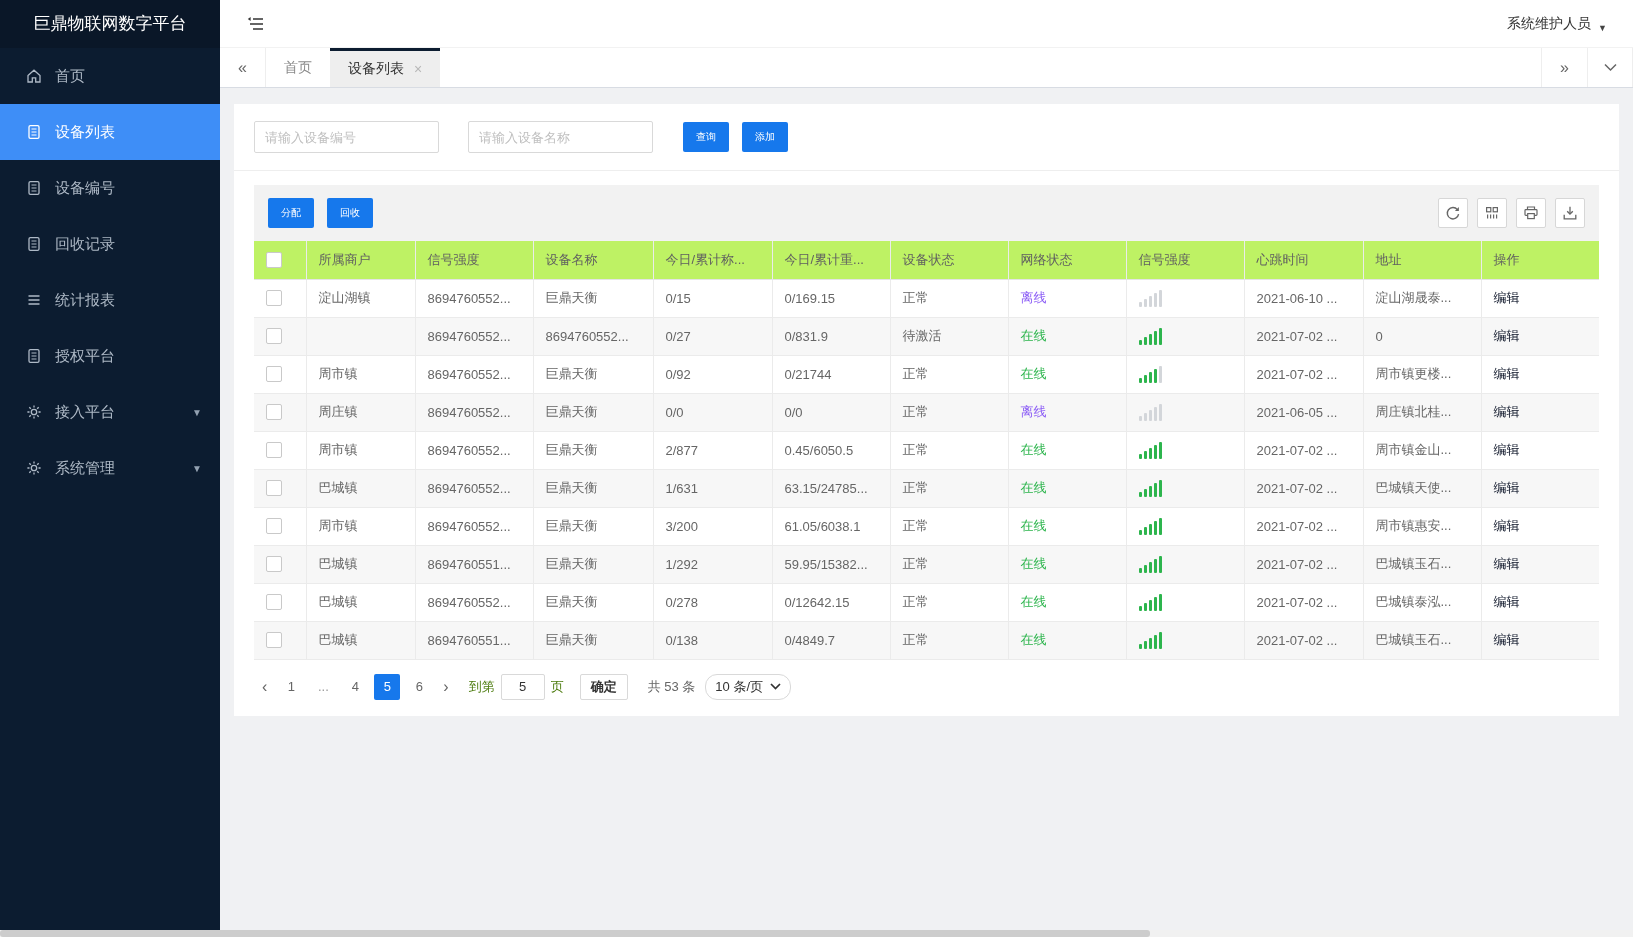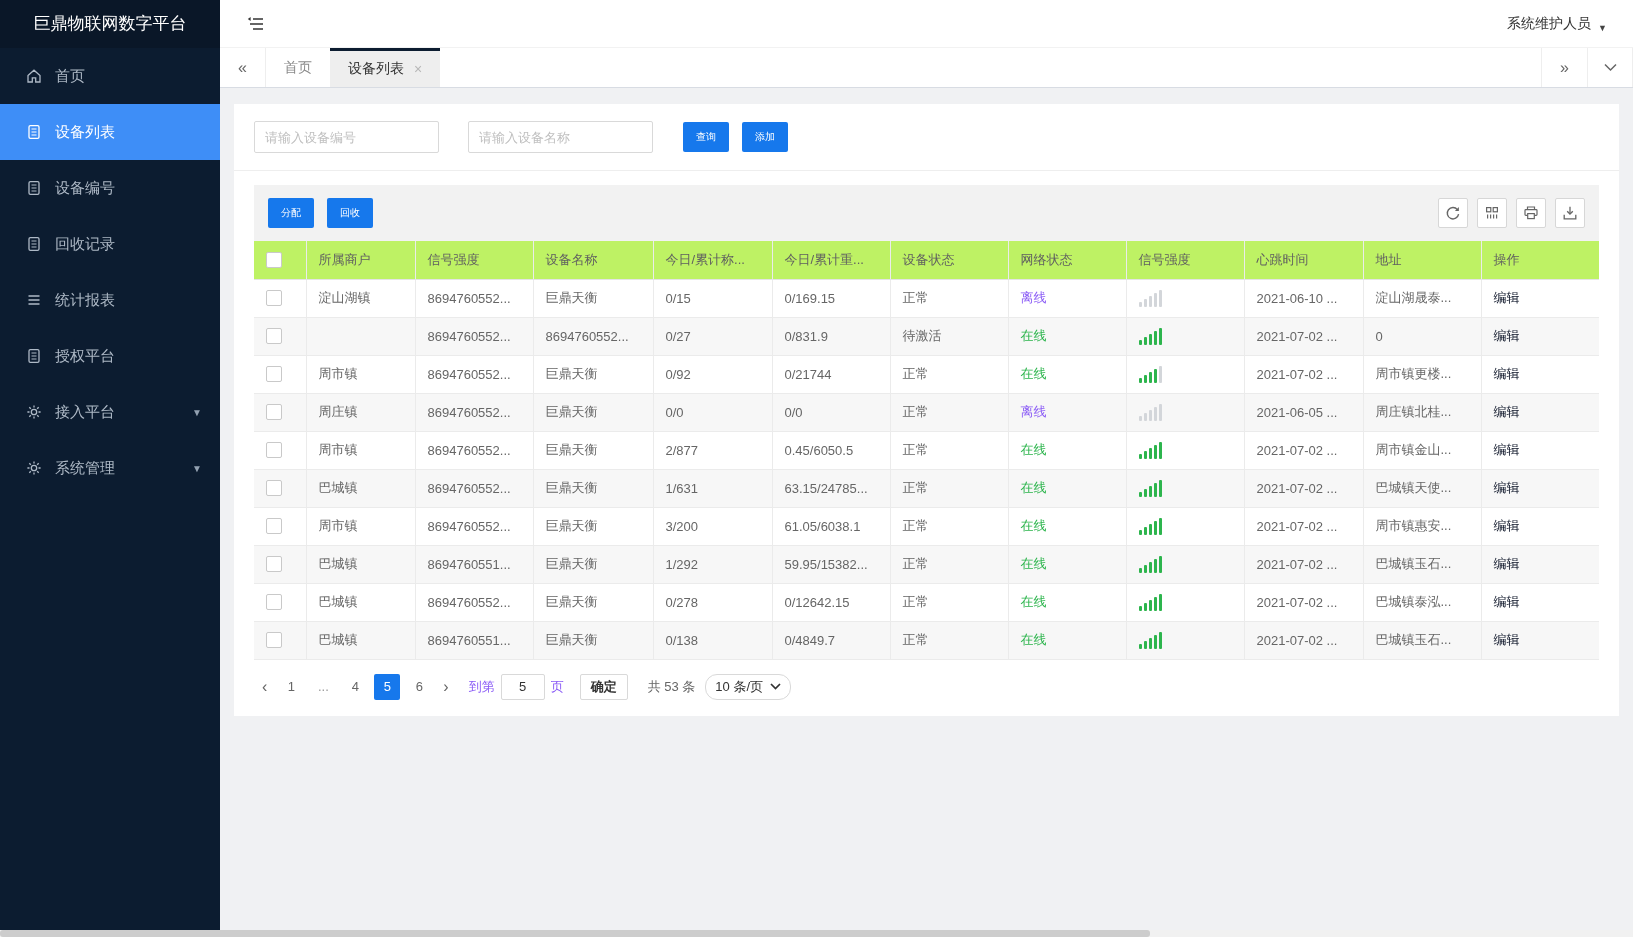--- a/index.html
+++ b/index.html
@@ -61,21 +61,21 @@
 .signal i.on{background:#2db54d}
 .edit{color:#0f172a;cursor:pointer;text-decoration:none}
 
 
 .pager{display:flex;align-items:center;padding:14px 20px 16px;font-size:13px;color:#666}
 .pg-arrow{padding:0 8px;font-size:16px;color:#666;cursor:pointer}
 .pages{display:flex;align-items:center}
 .page{min-width:26px;height:26px;line-height:26px;text-align:center;margin:0 3px;cursor:pointer;border-radius:2px;color:#666}
 .page.active{background:#1678ec;color:#fff;cursor:default}
 .page.ell{cursor:default;color:#999}
-.goto-label,.page-unit{color:#8b5cf6;margin:0 6px}
+.goto-label,.page-unit{color:#4d7c0f;margin:0 6px}
 .goto-label{margin-left:12px}
 .goto-inp{width:44px;height:26px;border:1px solid #d9d9d9;border-radius:2px;text-align:center;font-size:13px;color:#333;outline:none;font-family:inherit}
 .confirm-btn{height:26px;padding:0 10px;margin:0 10px;background:#fff;border:1px solid #d9d9d9;border-radius:2px;font-size:13px;font-weight:bold;color:#333;cursor:pointer;font-family:inherit}
 .total{margin:0 10px;color:#666}
 .size-select{height:26px;border:1px solid #d9d9d9;border-radius:12px;padding:0 9px;display:flex;align-items:center;cursor:pointer;color:#333;background:#fff}
 .size-select svg{margin-left:7px}
 
 
 .hscroll{position:absolute;left:0;bottom:0;width:100%;height:7px;background:#f1f1f1}
 .hscroll .thumb{position:absolute;left:0;top:0;height:7px;width:1150px;background:#cdcdcd;border-radius:3px}

